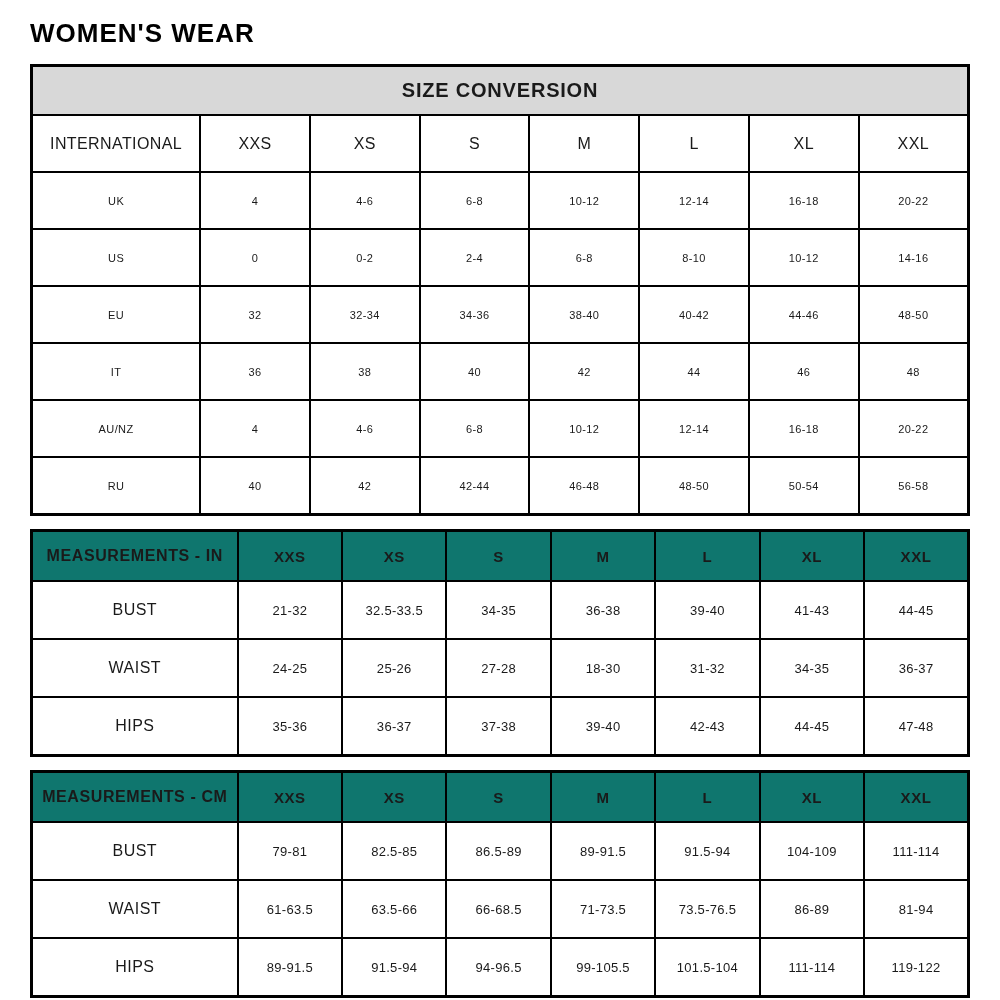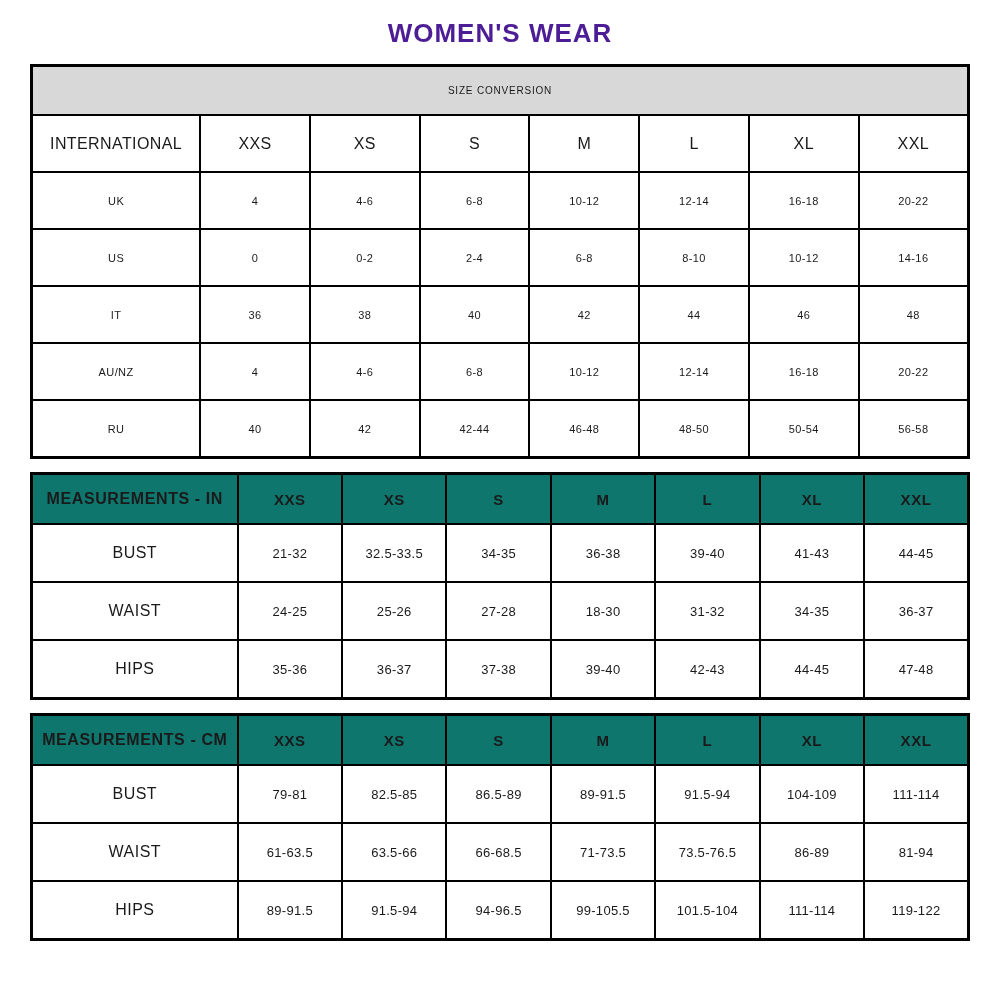--- a/index.html
+++ b/index.html
@@ -10,26 +10,26 @@
     color: #1a1a1a;
   }
   .page {
     width: 1000px;
     height: 1000px;
     box-sizing: border-box;
     padding: 12px 30px 0 30px;
     background: #ffffff;
   }
   .title {
-    text-align: center;
+    text-align: left;
     font-size: 26px;
     font-weight: 700;
     letter-spacing: 1px;
     margin: 6px 0 15px 0;
-    color: #4c1d95;
+    color: #000000;
   }
   table {
     width: 940px;
     border-collapse: collapse;
     table-layout: fixed;
     margin: 0 0 13px 0;
   }
   table, td {
     border: 2px solid #000000;
   }
@@ -39,22 +39,22 @@
   td {
     text-align: center;
     vertical-align: middle;
     padding: 0 4px;
     overflow: hidden;
     white-space: nowrap;
   }
   
   .t-conv .thead-cell {
     background: #d8d8d8;
-    font-weight: 400;
-    font-size: 10px;
+    font-weight: 700;
+    font-size: 20px;
     letter-spacing: 0.8px;
     height: 47px;
   }
   .t-conv .colhead td {
     height: 55px;
     font-size: 16px;
     letter-spacing: 0.4px;
   }
   .t-conv .datarow td {
     height: 55px;
@@ -127,20 +127,30 @@
     </tr>
     <tr class="datarow">
       <td class="lbl">US</td>
       <td>0</td>
       <td>0-2</td>
       <td>2-4</td>
       <td>6-8</td>
       <td>8-10</td>
       <td>10-12</td>
       <td>14-16</td>
+    </tr>
+    <tr class="datarow">
+      <td class="lbl">EU</td>
+      <td>32</td>
+      <td>32-34</td>
+      <td>34-36</td>
+      <td>38-40</td>
+      <td>40-42</td>
+      <td>44-46</td>
+      <td>48-50</td>
     </tr>
     <tr class="datarow">
       <td class="lbl">IT</td>
       <td>36</td>
       <td>38</td>
       <td>40</td>
       <td>42</td>
       <td>44</td>
       <td>46</td>
       <td>48</td>

